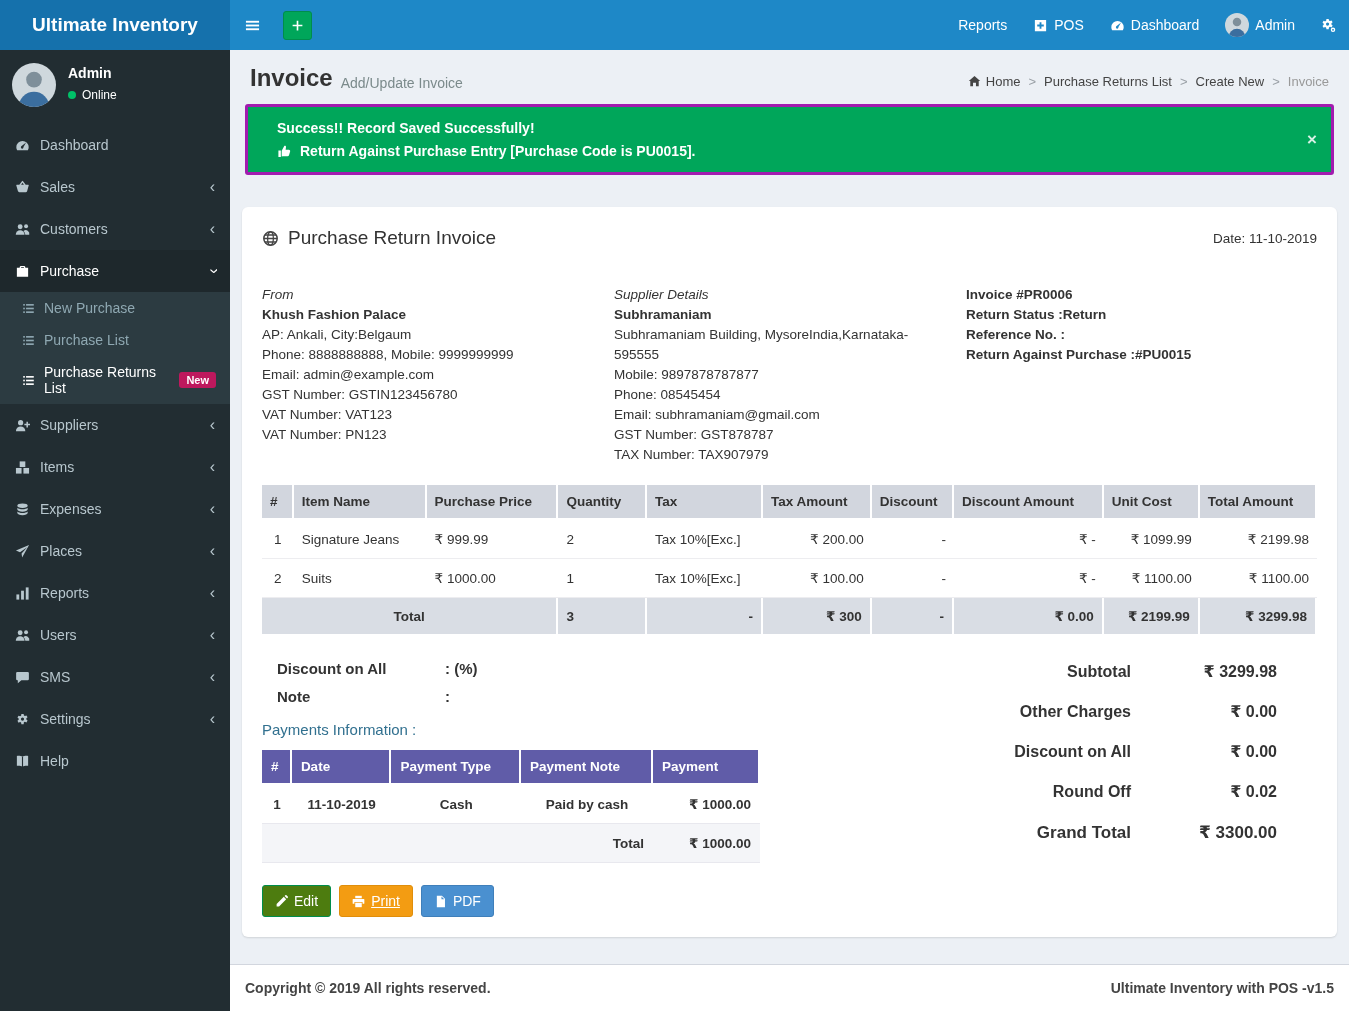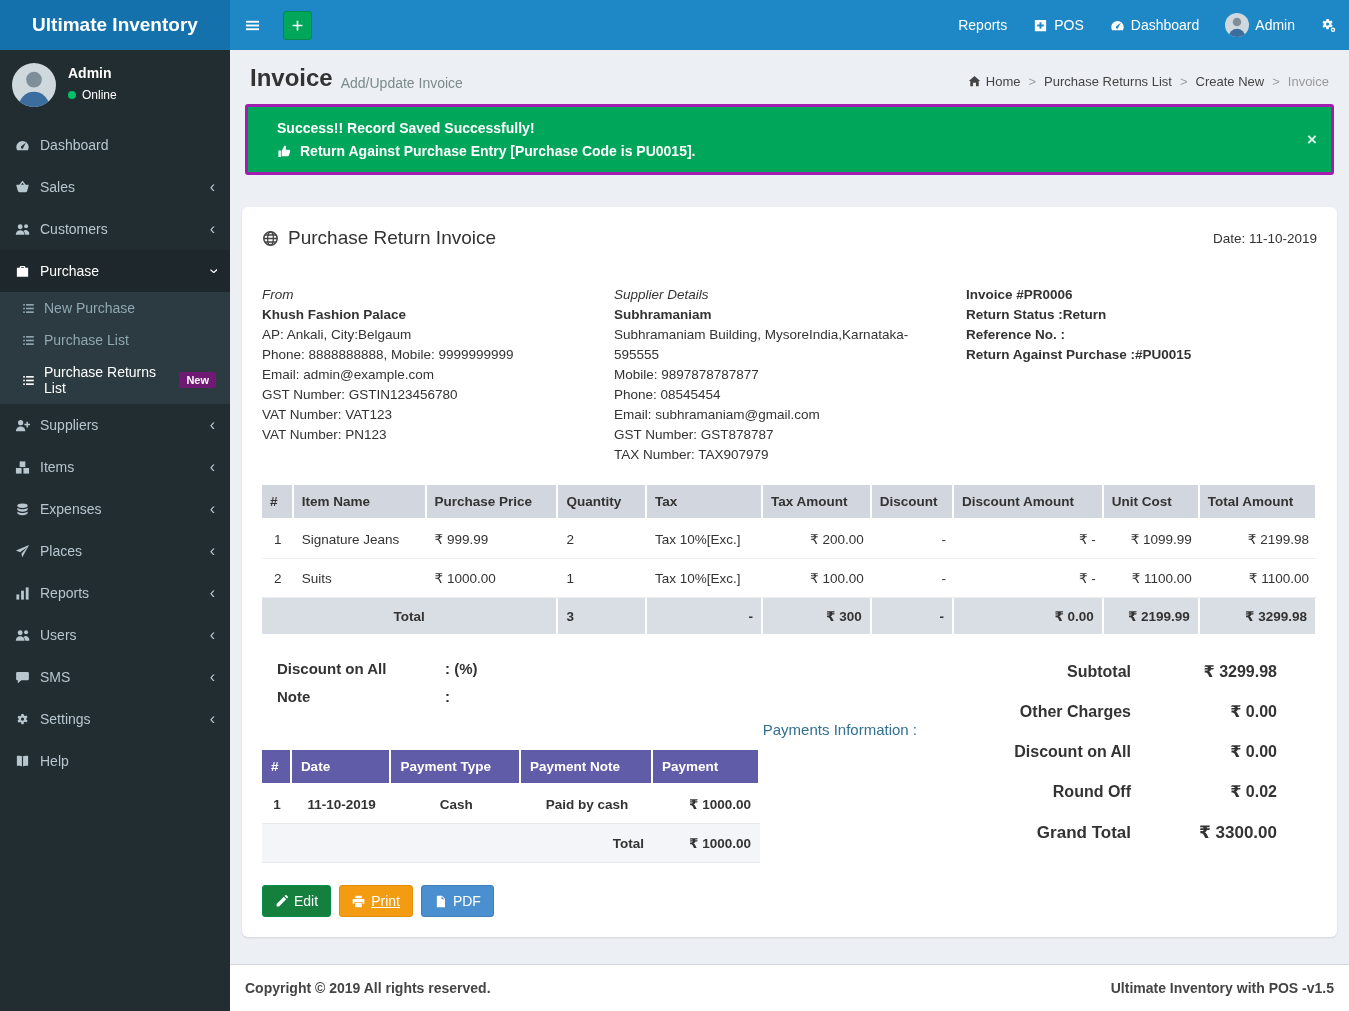--- a/index.html
+++ b/index.html
@@ -40,21 +40,21 @@
   .menu-item { display:flex; align-items:center; gap:10px; padding:13px 15px; color:#b8c7ce; font-size:14px; cursor:pointer; }
   .menu-item .ico { width:15px; height:15px; }
   .chev { margin-left:auto; font-size:16px; line-height:1; display:inline-block; }
   .chev::after { content:"‹"; }
   .menu-item.active { background:#1e282c; color:#fff; }
   .menu-item.active .chev { transform:rotate(-90deg); }
   .submenu { background:#2c3b41; }
   .submenu-item { display:flex; align-items:center; gap:9px; padding:8px 14px 8px 22px; font-size:14px; color:#8fa8b2; cursor:pointer; }
   .submenu-item .ico { width:13px; height:13px; }
   .submenu-item.current { color:#fff; }
-  .badge-new { margin-left:auto; background:#701a75; color:#fff; font-size:11px; font-weight:bold;
+  .badge-new { margin-left:auto; background:#be185d; color:#fff; font-size:11px; font-weight:bold;
                padding:2px 7px; border-radius:3px; }
 
   
   .content-wrapper { margin:50px 0 0 230px; min-height:914px; background:#ecf0f5; }
   .content-header { display:flex; align-items:flex-start; padding:14px 20px 12px; }
   .page-title { font-size:24px; font-weight:bold; color:#333; }
   .page-subtitle { font-size:14px; color:#7b8a8b; margin:11px 0 0 8px; }
   .breadcrumb { margin-left:auto; display:flex; align-items:center; gap:8px; font-size:13px; color:#444; padding-top:10px; }
   .bc-link { cursor:pointer; display:flex; align-items:center; gap:5px; }
   .bc-link .ico { width:13px; height:13px; }
@@ -90,31 +90,31 @@
   .items-table tbody td { padding:11px 8px; border-bottom:1px solid #ededf0; background:#fff; }
   .items-table tfoot td { background:#d9dde4; padding:10px 8px; font-weight:bold; border-right:2px solid #fff; }
   .ta-r { text-align:right; }
   .ta-c { text-align:center; }
 
   .bottom-cols { display:flex; align-items:flex-start; }
   .bottom-left { flex:1; }
   .form-line { display:flex; margin:4px 0 11px 15px; font-size:15px; }
   .form-label { width:168px; font-weight:bold; }
   .form-value { font-weight:bold; }
-  .pay-heading { font-size:15px; color:#31708f; margin:16px 0 12px;text-align:right; }
+  .pay-heading { font-size:15px; color:#31708f; margin:16px 0 12px; }
   .pay-table { width:498px; font-size:13.5px; }
   .pay-table th { background:#605ca8; color:#fff; font-weight:bold; text-align:left;
                   padding:9px 9px; border-right:2px solid #fff; border-bottom:2px solid #fff; }
   .pay-table tbody td { padding:11px 9px; border-bottom:1px solid #e8e8ee; font-weight:bold; background:#fff; }
   .pay-table .trow-total td { background:#f4f5f8; }
   .actions { display:flex; gap:8px; margin-top:22px; }
   .btn { display:flex; align-items:center; gap:6px; padding:7px 12px; border-radius:3px; color:#fff;
          font-size:14px; border:1px solid transparent; cursor:pointer; font-family:inherit; }
   .btn .ico { width:13px; height:13px; }
-  .btn-edit { background:#15803d; border-color:#008d4c; }
+  .btn-edit { background:#4d7c0f; border-color:#008d4c; }
   .btn-print { background:#f39c12; border-color:#e08e0b;text-decoration:underline; }
   .btn-pdf { background:#4a90d0; border-color:#3f7fba; }
 
   .totals { width:400px; padding-top:6px; }
   .trow { display:flex; justify-content:flex-end; align-items:baseline; margin-bottom:21px; }
   .tlabel { font-size:16px; font-weight:bold; color:#333; }
   .tvalue { width:186px; text-align:right; font-weight:bold; font-size:16px; padding-right:40px; }
   .trow.grand .tlabel, .trow.grand .tvalue { font-size:17px; }
 
   .main-footer { margin-left:230px; background:#fff; border-top:1px solid #d2d6de; padding:15px;

